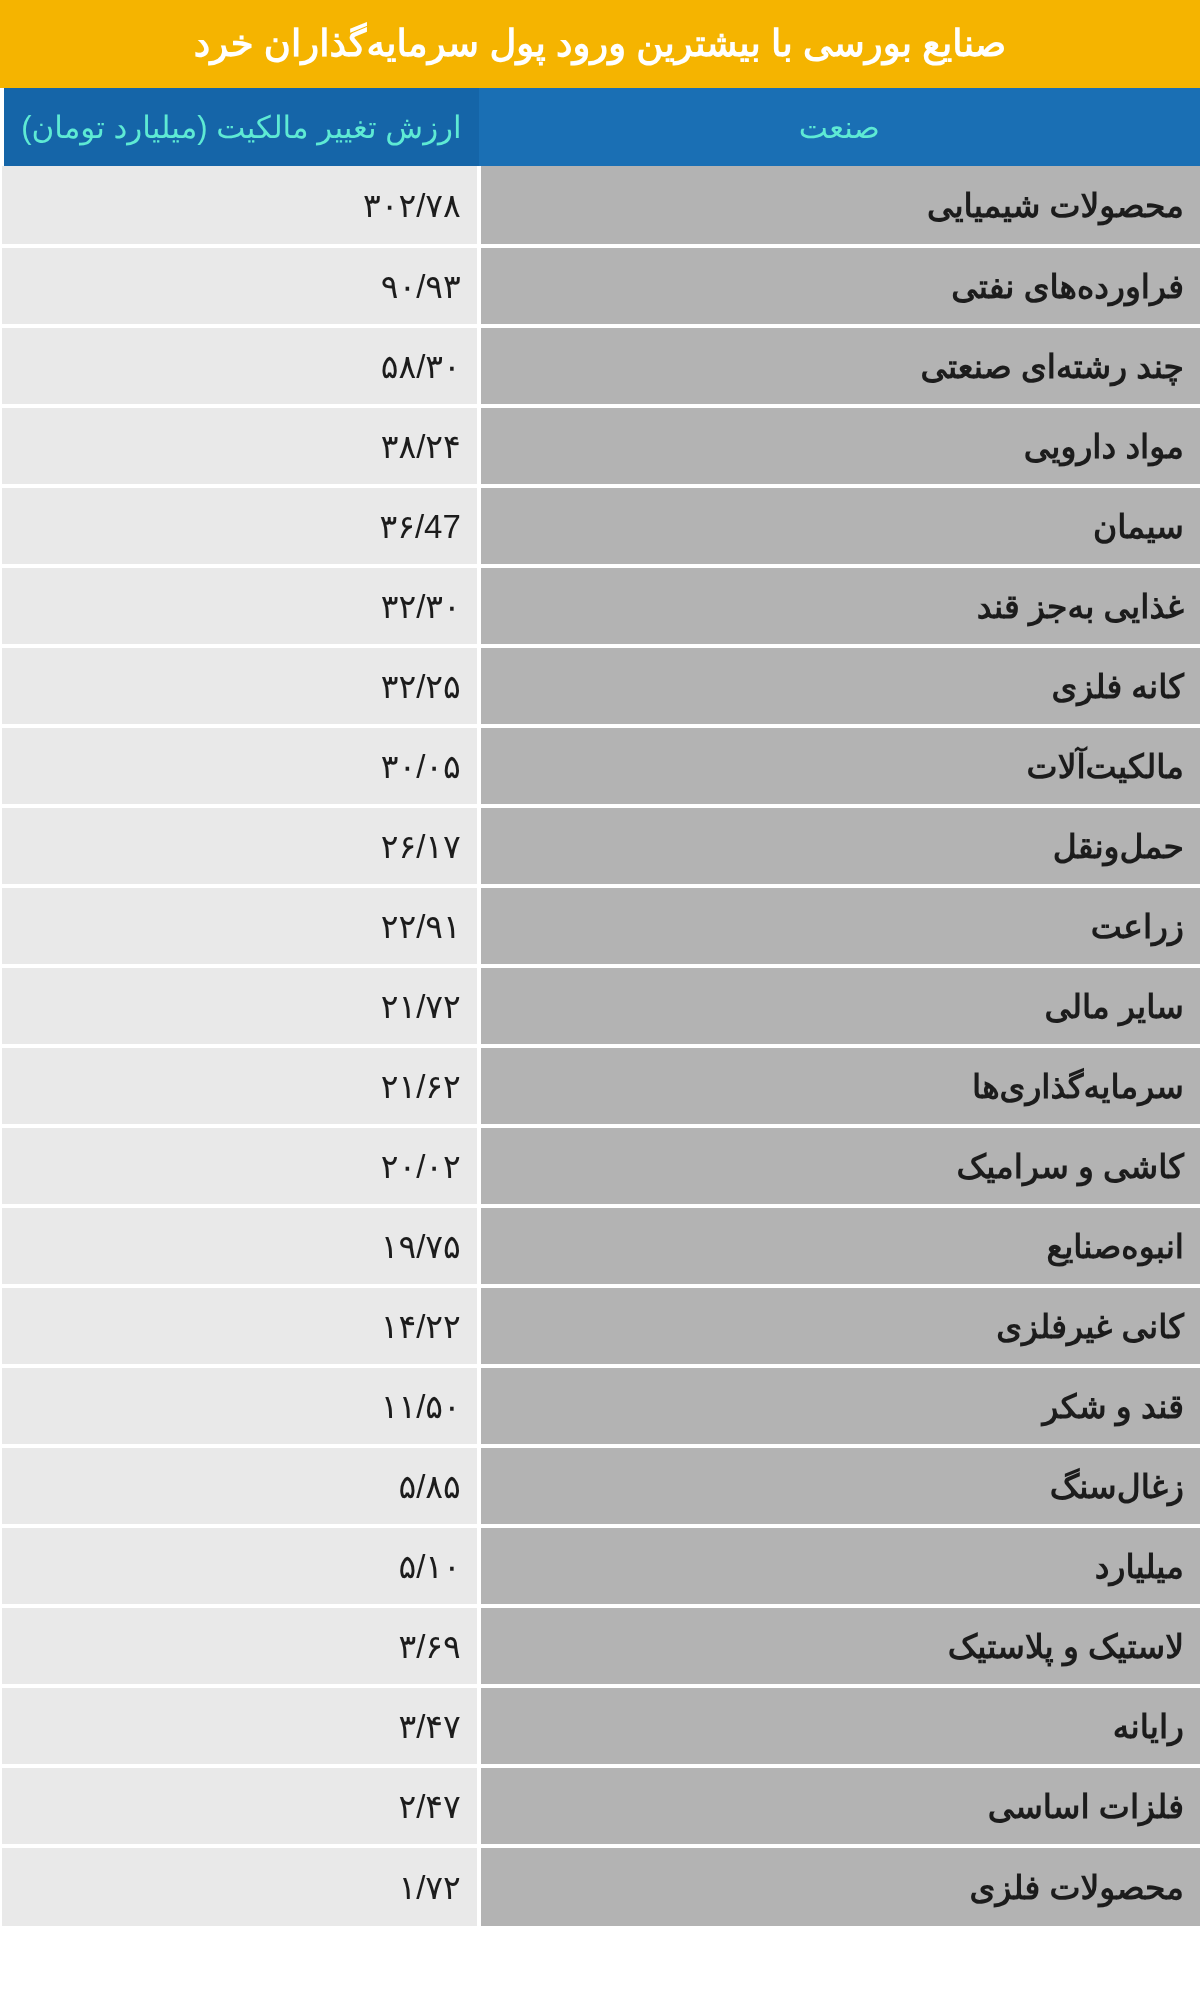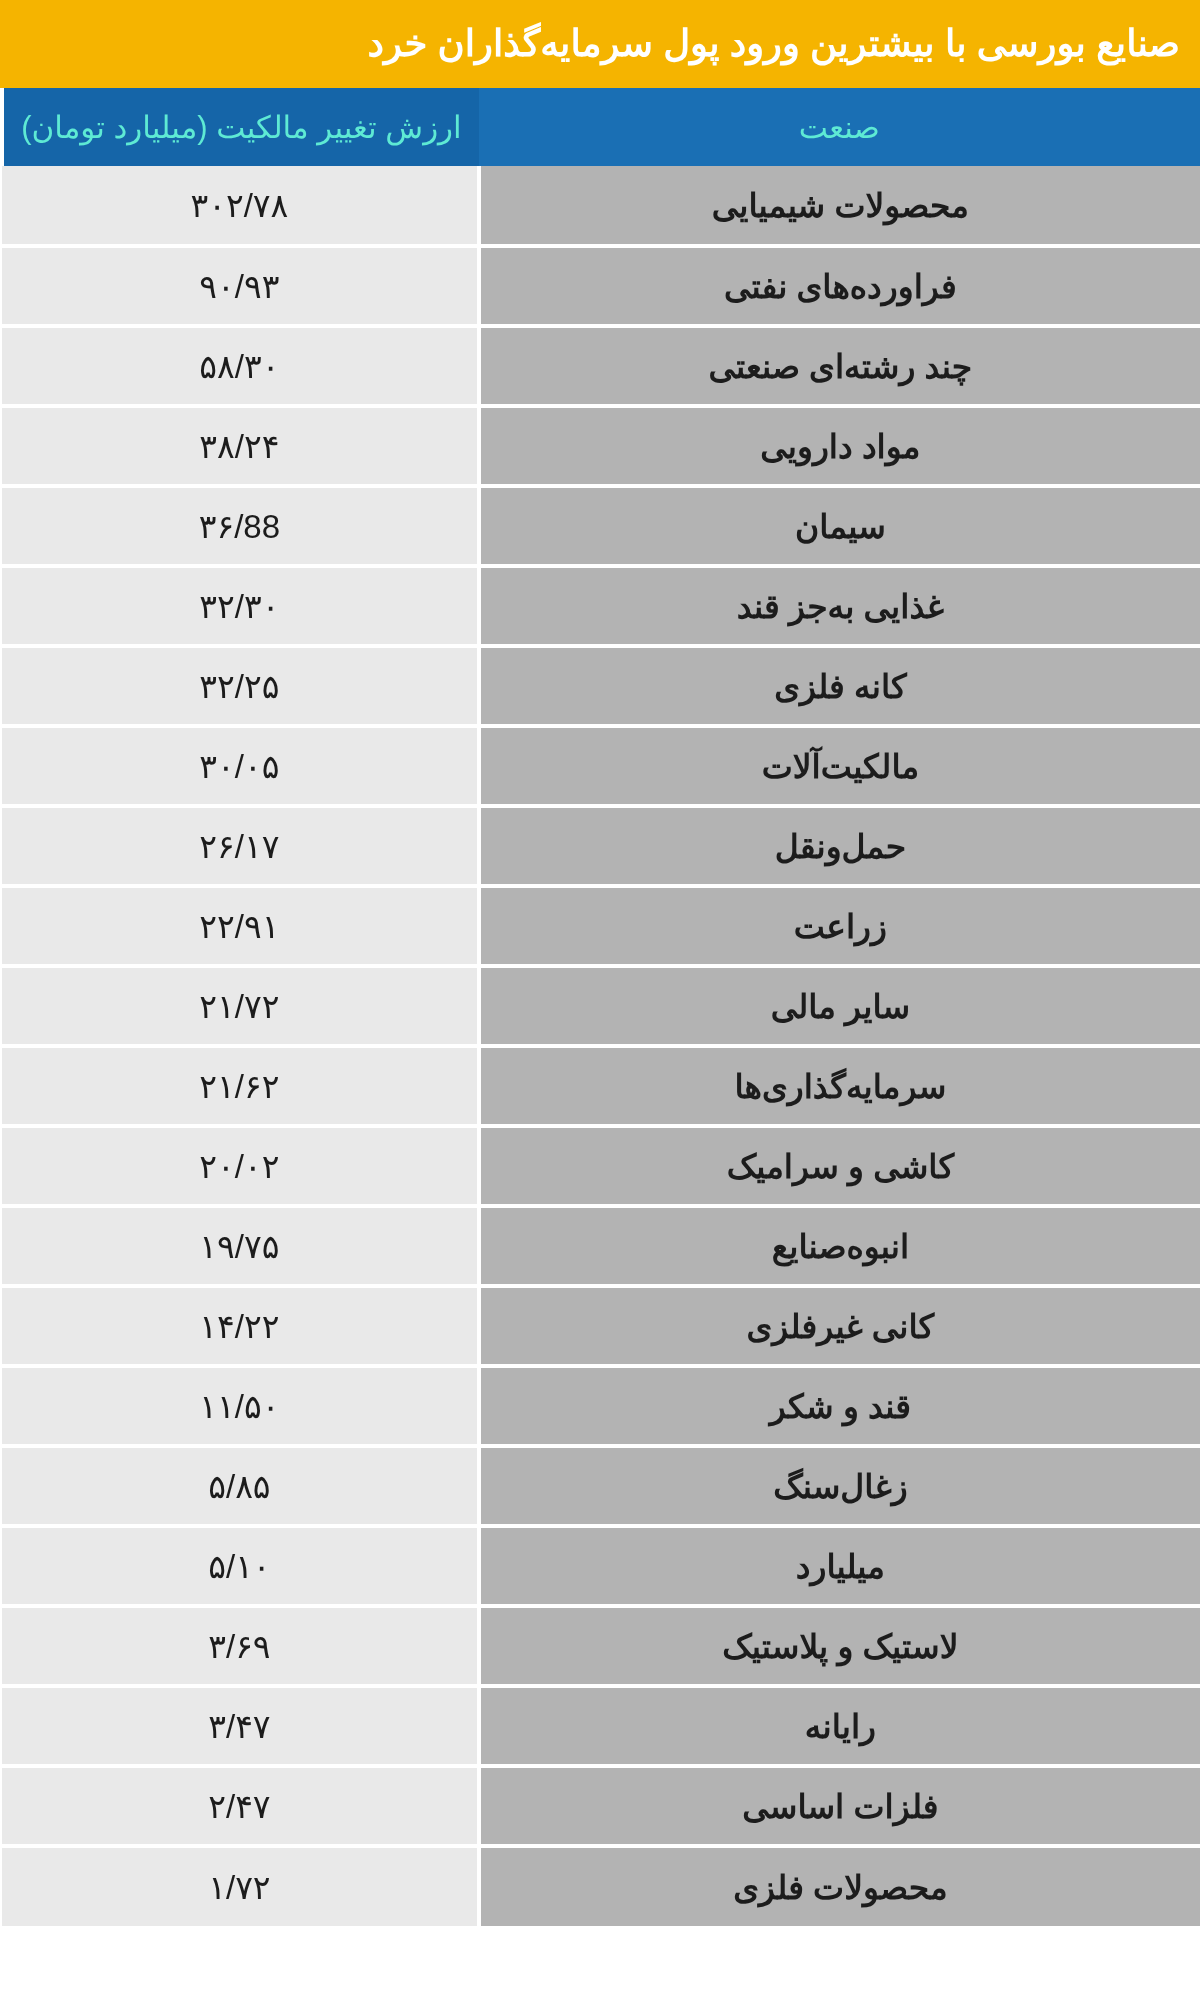--- a/index.html
+++ b/index.html
@@ -16,20 +16,21 @@
     width: 1200px;
     min-height: 1994px;
     background: #ffffff;
     overflow: hidden;
   }
 
   
   .title-bar {
     display: flex;
     align-items: center;
+    justify-content: center;
     height: 88px;
     background: #f5b400;
     box-sizing: border-box;
   }
   .title-bar .title-text {
     color: #ffffff;
     font-size: 37px;
     font-weight: bold;
     letter-spacing: 0px;
     text-align: center;
@@ -65,21 +66,21 @@
     background: #1565a8;
     border-left: 4px solid #ffffff;
   }
   table.data thead th.head-industry {
     background: #1a6fb4;
   }
 
   table.data tbody td {
     height: 80px;
     vertical-align: middle;
-    text-align: center;
+    text-align: right;
     font-size: 33px;
     color: #1c1c1c;
     padding: 0 16px;
     box-sizing: border-box;
     border-bottom: 4px solid #ffffff;
     white-space: nowrap;
     margin-left: 44px;
   }
   table.data tbody td.cell-industry {
     background: #b3b3b3;
@@ -145,21 +146,21 @@
       <tr>
         <td class="cell-industry">چند رشته‌ای صنعتی</td>
         <td class="cell-value">۵۸/۳۰</td>
       </tr>
       <tr>
         <td class="cell-industry">مواد دارویی</td>
         <td class="cell-value">۳۸/۲۴</td>
       </tr>
       <tr>
         <td class="cell-industry">سیمان</td>
-        <td class="cell-value">۳۶/88</td>
+        <td class="cell-value">۳۶/47</td>
       </tr>
       <tr>
         <td class="cell-industry">غذایی به‌جز قند</td>
         <td class="cell-value">۳۲/۳۰</td>
       </tr>
       <tr>
         <td class="cell-industry">کانه فلزی</td>
         <td class="cell-value">۳۲/۲۵</td>
       </tr>
       <tr>

